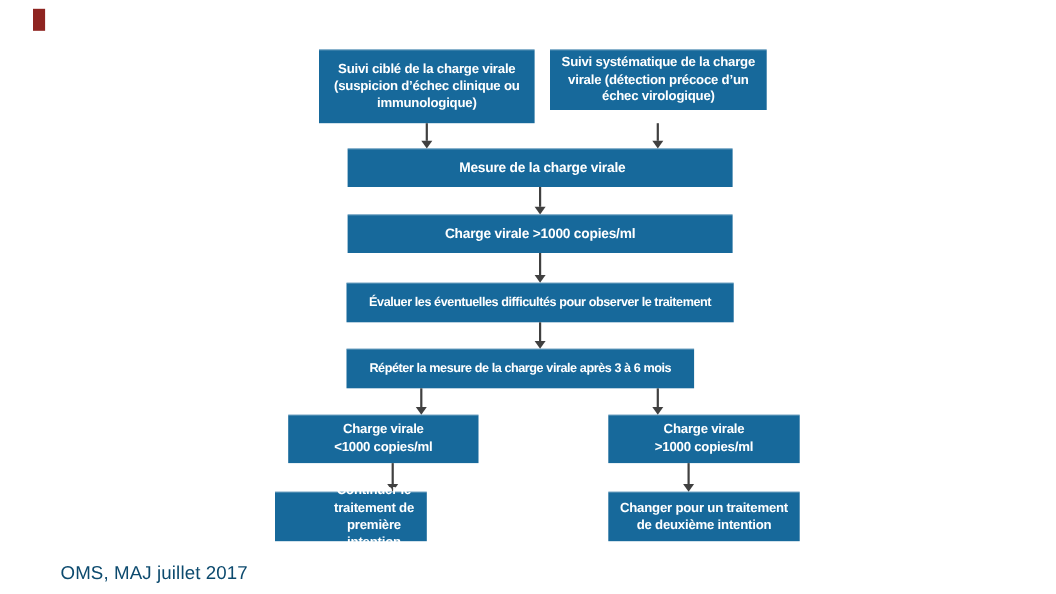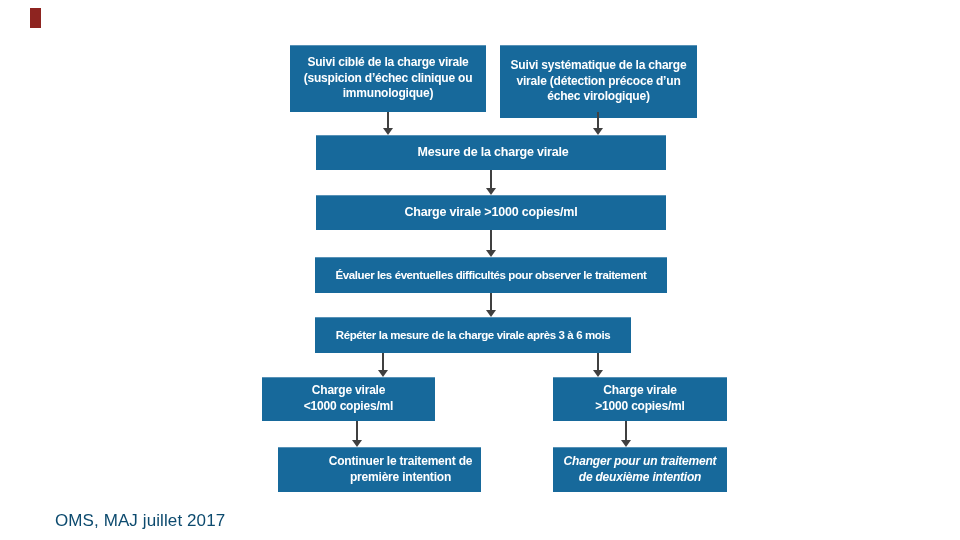--- a/index.html
+++ b/index.html
@@ -41,29 +41,29 @@
     padding: 2px 6px;
     white-space: pre-line;
     box-shadow: inset 0 1px 0 rgba(255,255,255,0.28);
   }
   .oneline {
     white-space: nowrap;
     font-size: 11.5px;
     letter-spacing: -0.4px;
   }
   .node-a { left: 290px; top: 45px;  width: 196px; height: 67px; }
-  .node-b { left: 500px; top: 45px;  width: 197px; height: 73px; }
+  .node-b { left: 500px; top: 45px;  width: 197px; height: 55px; }
   .node-c { left: 316px; top: 135px; width: 350px; height: 35px; font-size: 12.5px; padding-left: 10px; }
   .node-d { left: 316px; top: 195px; width: 350px; height: 35px; font-size: 12.5px; }
   .node-e { left: 315px; top: 257px; width: 352px; height: 36px; }
   .node-f { left: 315px; top: 317px; width: 316px; height: 36px; }
   .node-g { left: 262px; top: 377px; width: 173px; height: 44px; }
   .node-h { left: 553px; top: 377px; width: 174px; height: 44px; }
-  .node-i { left: 278px; top: 447px; width: 203px; height: 45px; padding-left: 48px; }
-  .node-j { left: 553px; top: 447px; width: 174px; height: 45px; font-style: italic; }
+  .node-i { left: 250px; top: 447px; width: 138px; height: 45px; padding-left: 48px; }
+  .node-j { left: 553px; top: 447px; width: 174px; height: 45px; }
 
   .connector {
     position: absolute;
     width: 12px;
     display: flex;
     flex-direction: column;
     align-items: center;
   }
   .cline {
     width: 2px;

